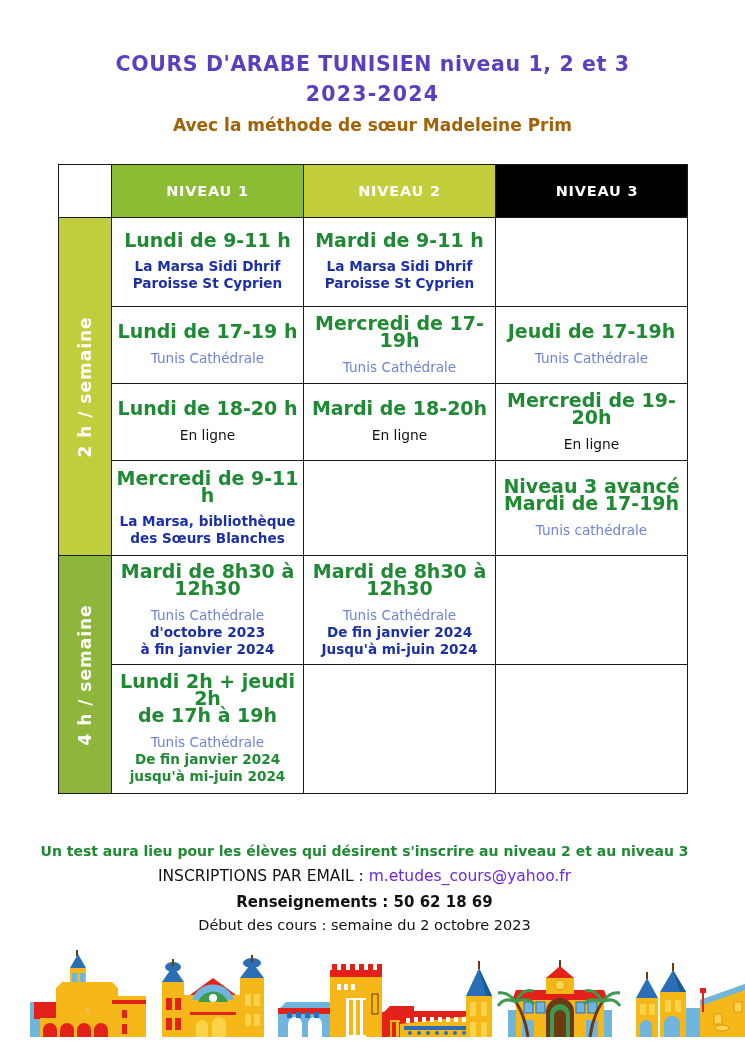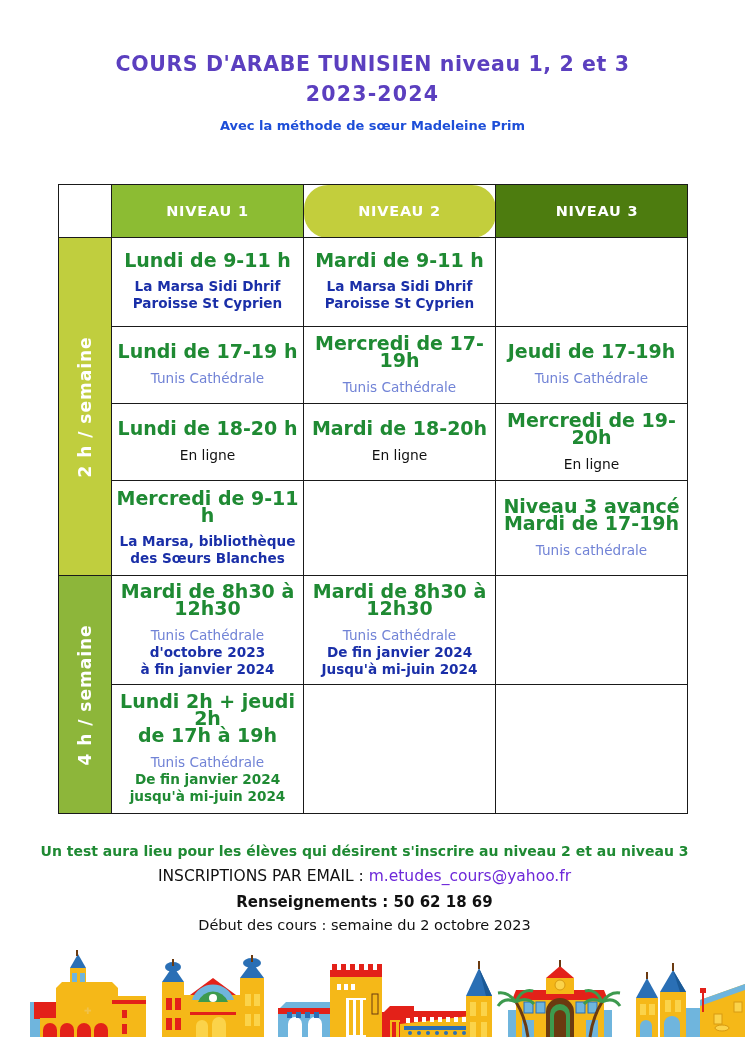--- a/index.html
+++ b/index.html
@@ -26,39 +26,39 @@
     line-height: 29px;
   }
   .title-year {
     color: #5b3fbf;
     font-weight: bold;
     font-size: 20.5px;
     letter-spacing: 1.2px;
     line-height: 30px;
   }
   .subtitle-method {
-    color: #1d4ed8;
-    font-size: 13px;
+    color: #a16207;
+    font-size: 17px;
     font-weight: bold;
     line-height: 25px;
     margin-top: 4px;
   }
   .subtitle-centre {
     color: #5b3fbf;
     font-size: 16.5px;
     font-weight: bold;
     letter-spacing: 0.6px;
     line-height: 24px;
   }
 
   
   .sched-wrap {
     position: absolute;
     left: 58px;
-    top: 184px;
+    top: 164px;
     width: 630px;
   }
   table.sched {
     border-collapse: collapse;
     width: 630px;
     table-layout: fixed;
   }
   table.sched td {
     border: 1.6px solid #1a1a1a;
     vertical-align: middle;
@@ -196,22 +196,22 @@
   <div class="subtitle-method">Avec la méthode de sœur Madeleine Prim</div>
 </div>
 
 <div class="sched-wrap">
 <table class="sched">
   <tbody>
 
     <tr>
       <td class="th-blank"></td>
       <td class="th-cell th-n1" style="background: rgb(140, 188, 51);">NIVEAU 1</td>
-      <td class="th-cell th-n2" style="background: rgb(195, 206, 60); border-radius: 24px;">NIVEAU 2</td>
-      <td class="th-cell th-n3" style="background: #4d7c0f; padding-left: 14px;">NIVEAU 3</td>
+      <td class="th-cell th-n2" style="background: rgb(195, 206, 60);">NIVEAU 2</td>
+      <td class="th-cell th-n3" style="background: #000000; padding-left: 14px;">NIVEAU 3</td>
     </tr>
 
     <tr class="r1">
       <td class="side-label side-2h" rowspan="4" style="background: rgb(192, 206, 62);">
         <div class="vtext">
               <span>2 h / semaine</span>
             </div>
       </td>
       <td class="body">
         <div class="c-time">Lundi de 9-11 h</div>

